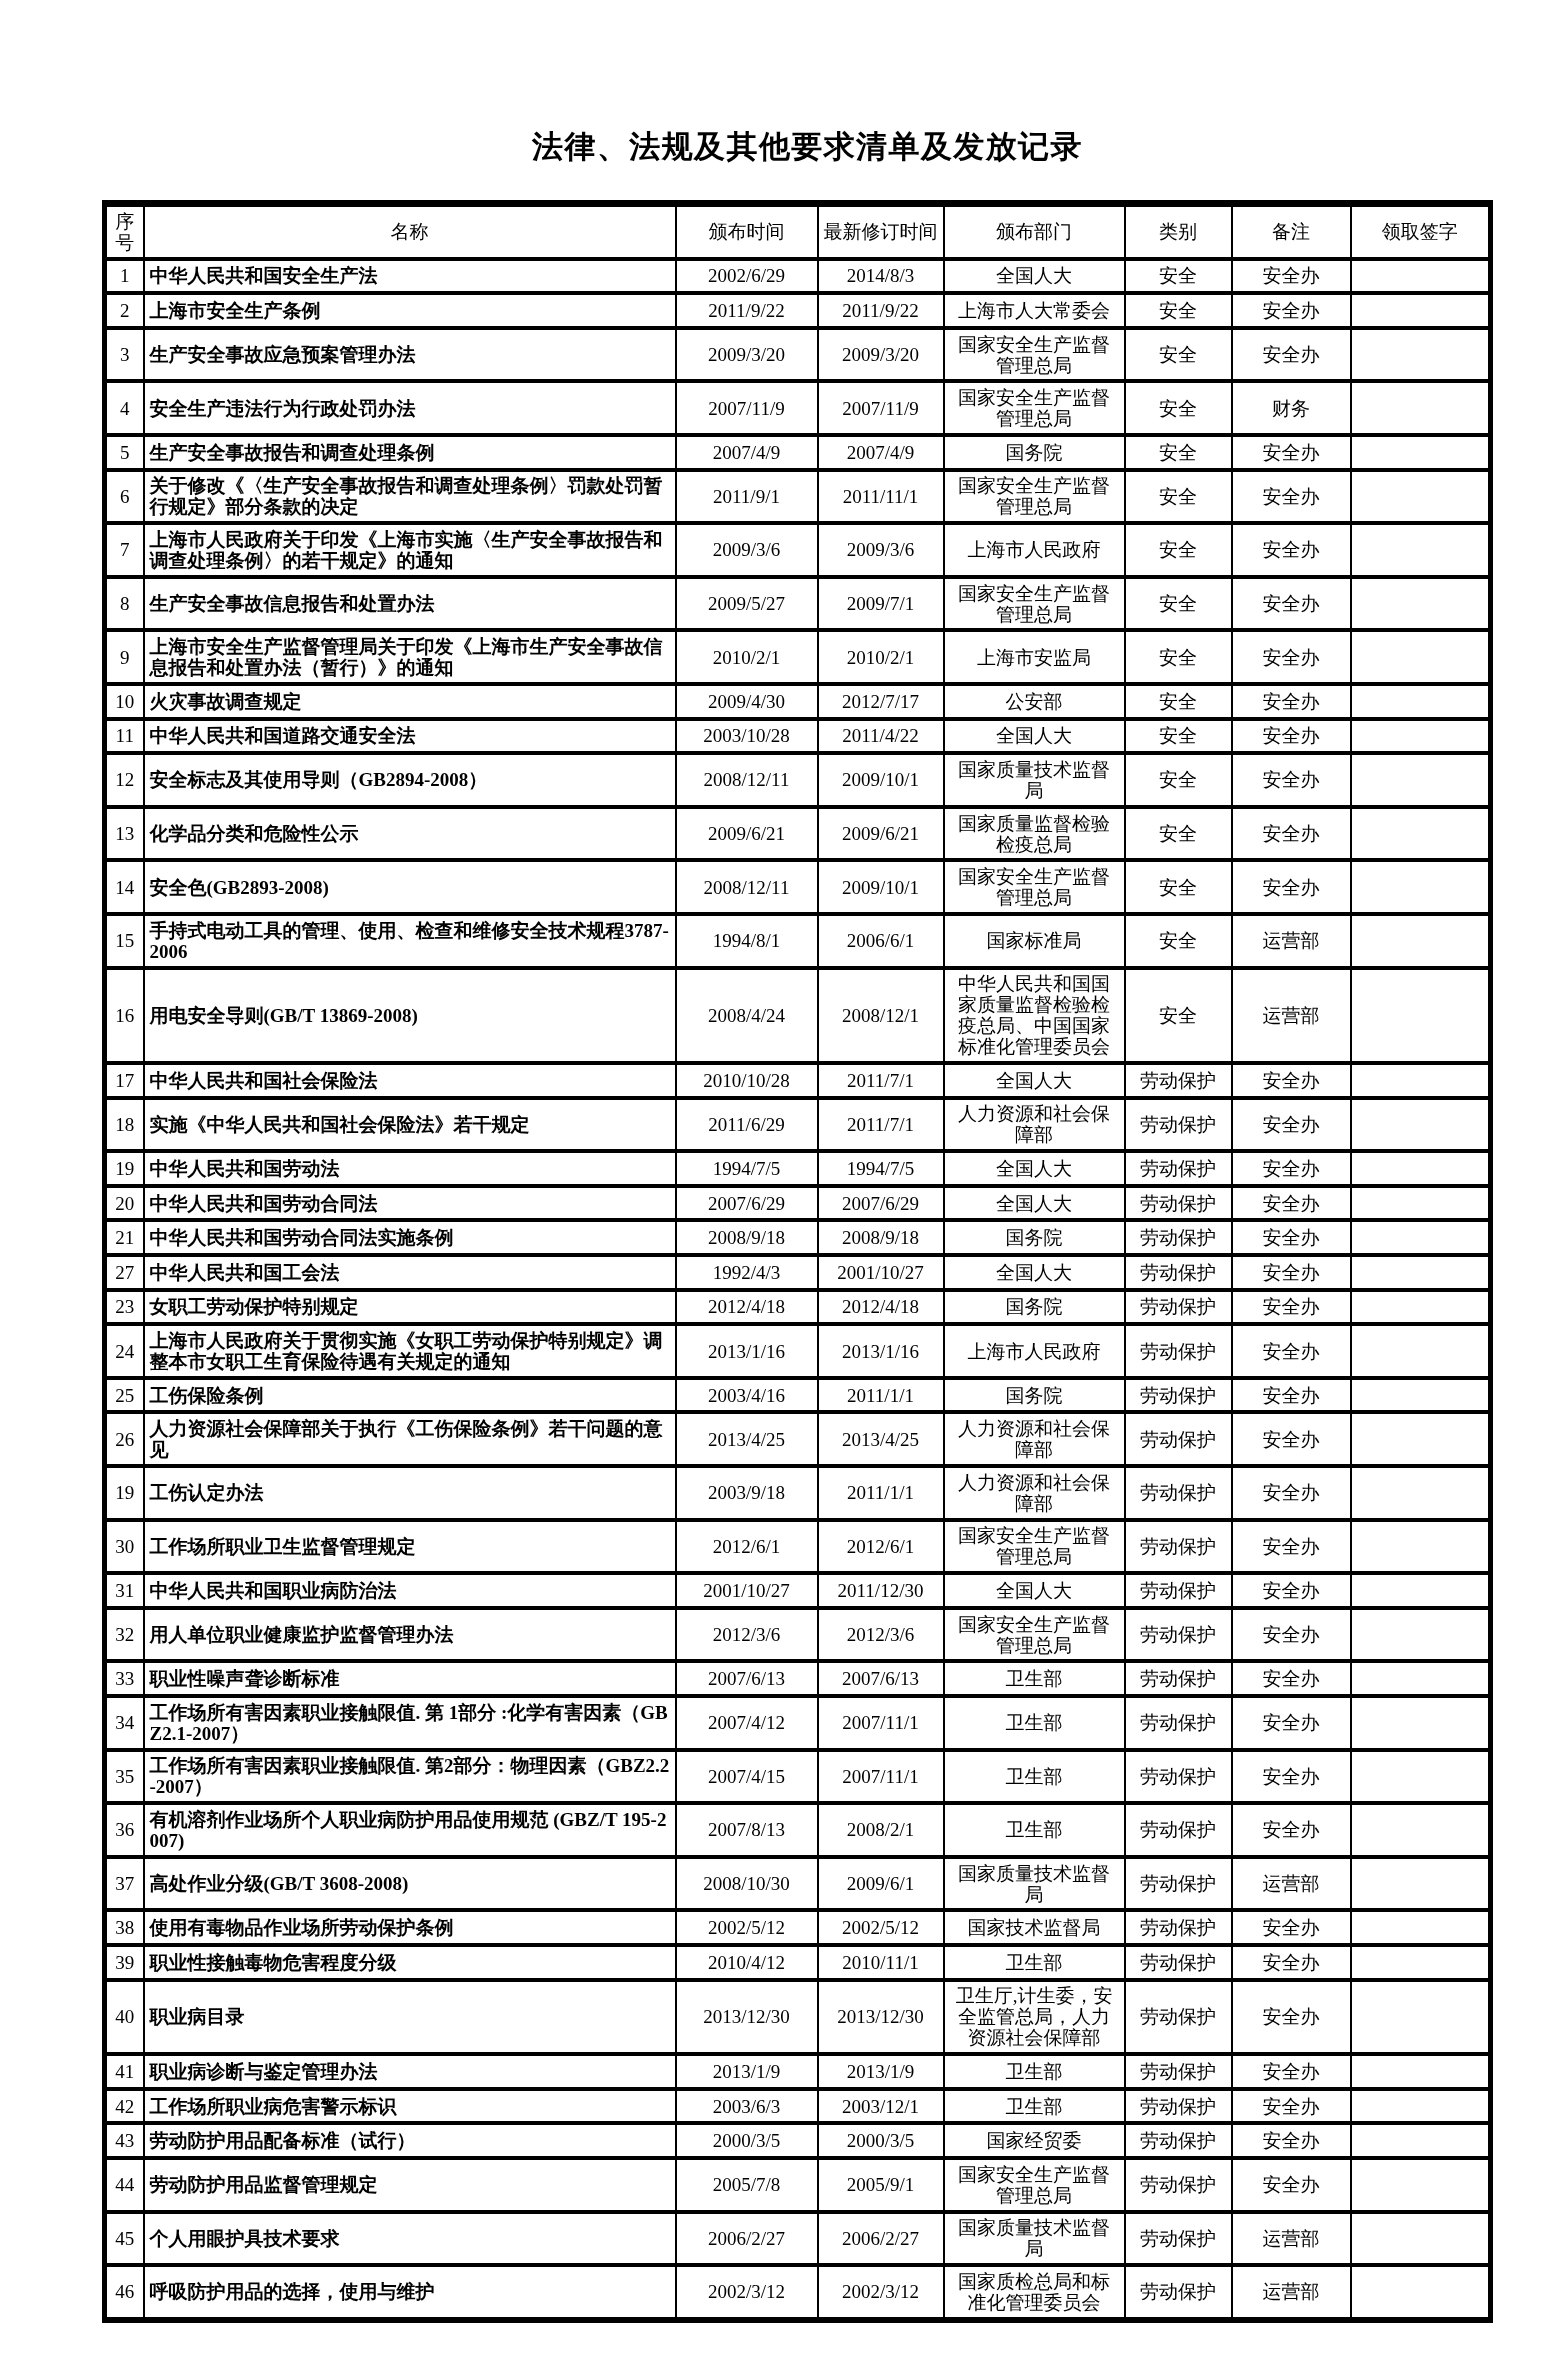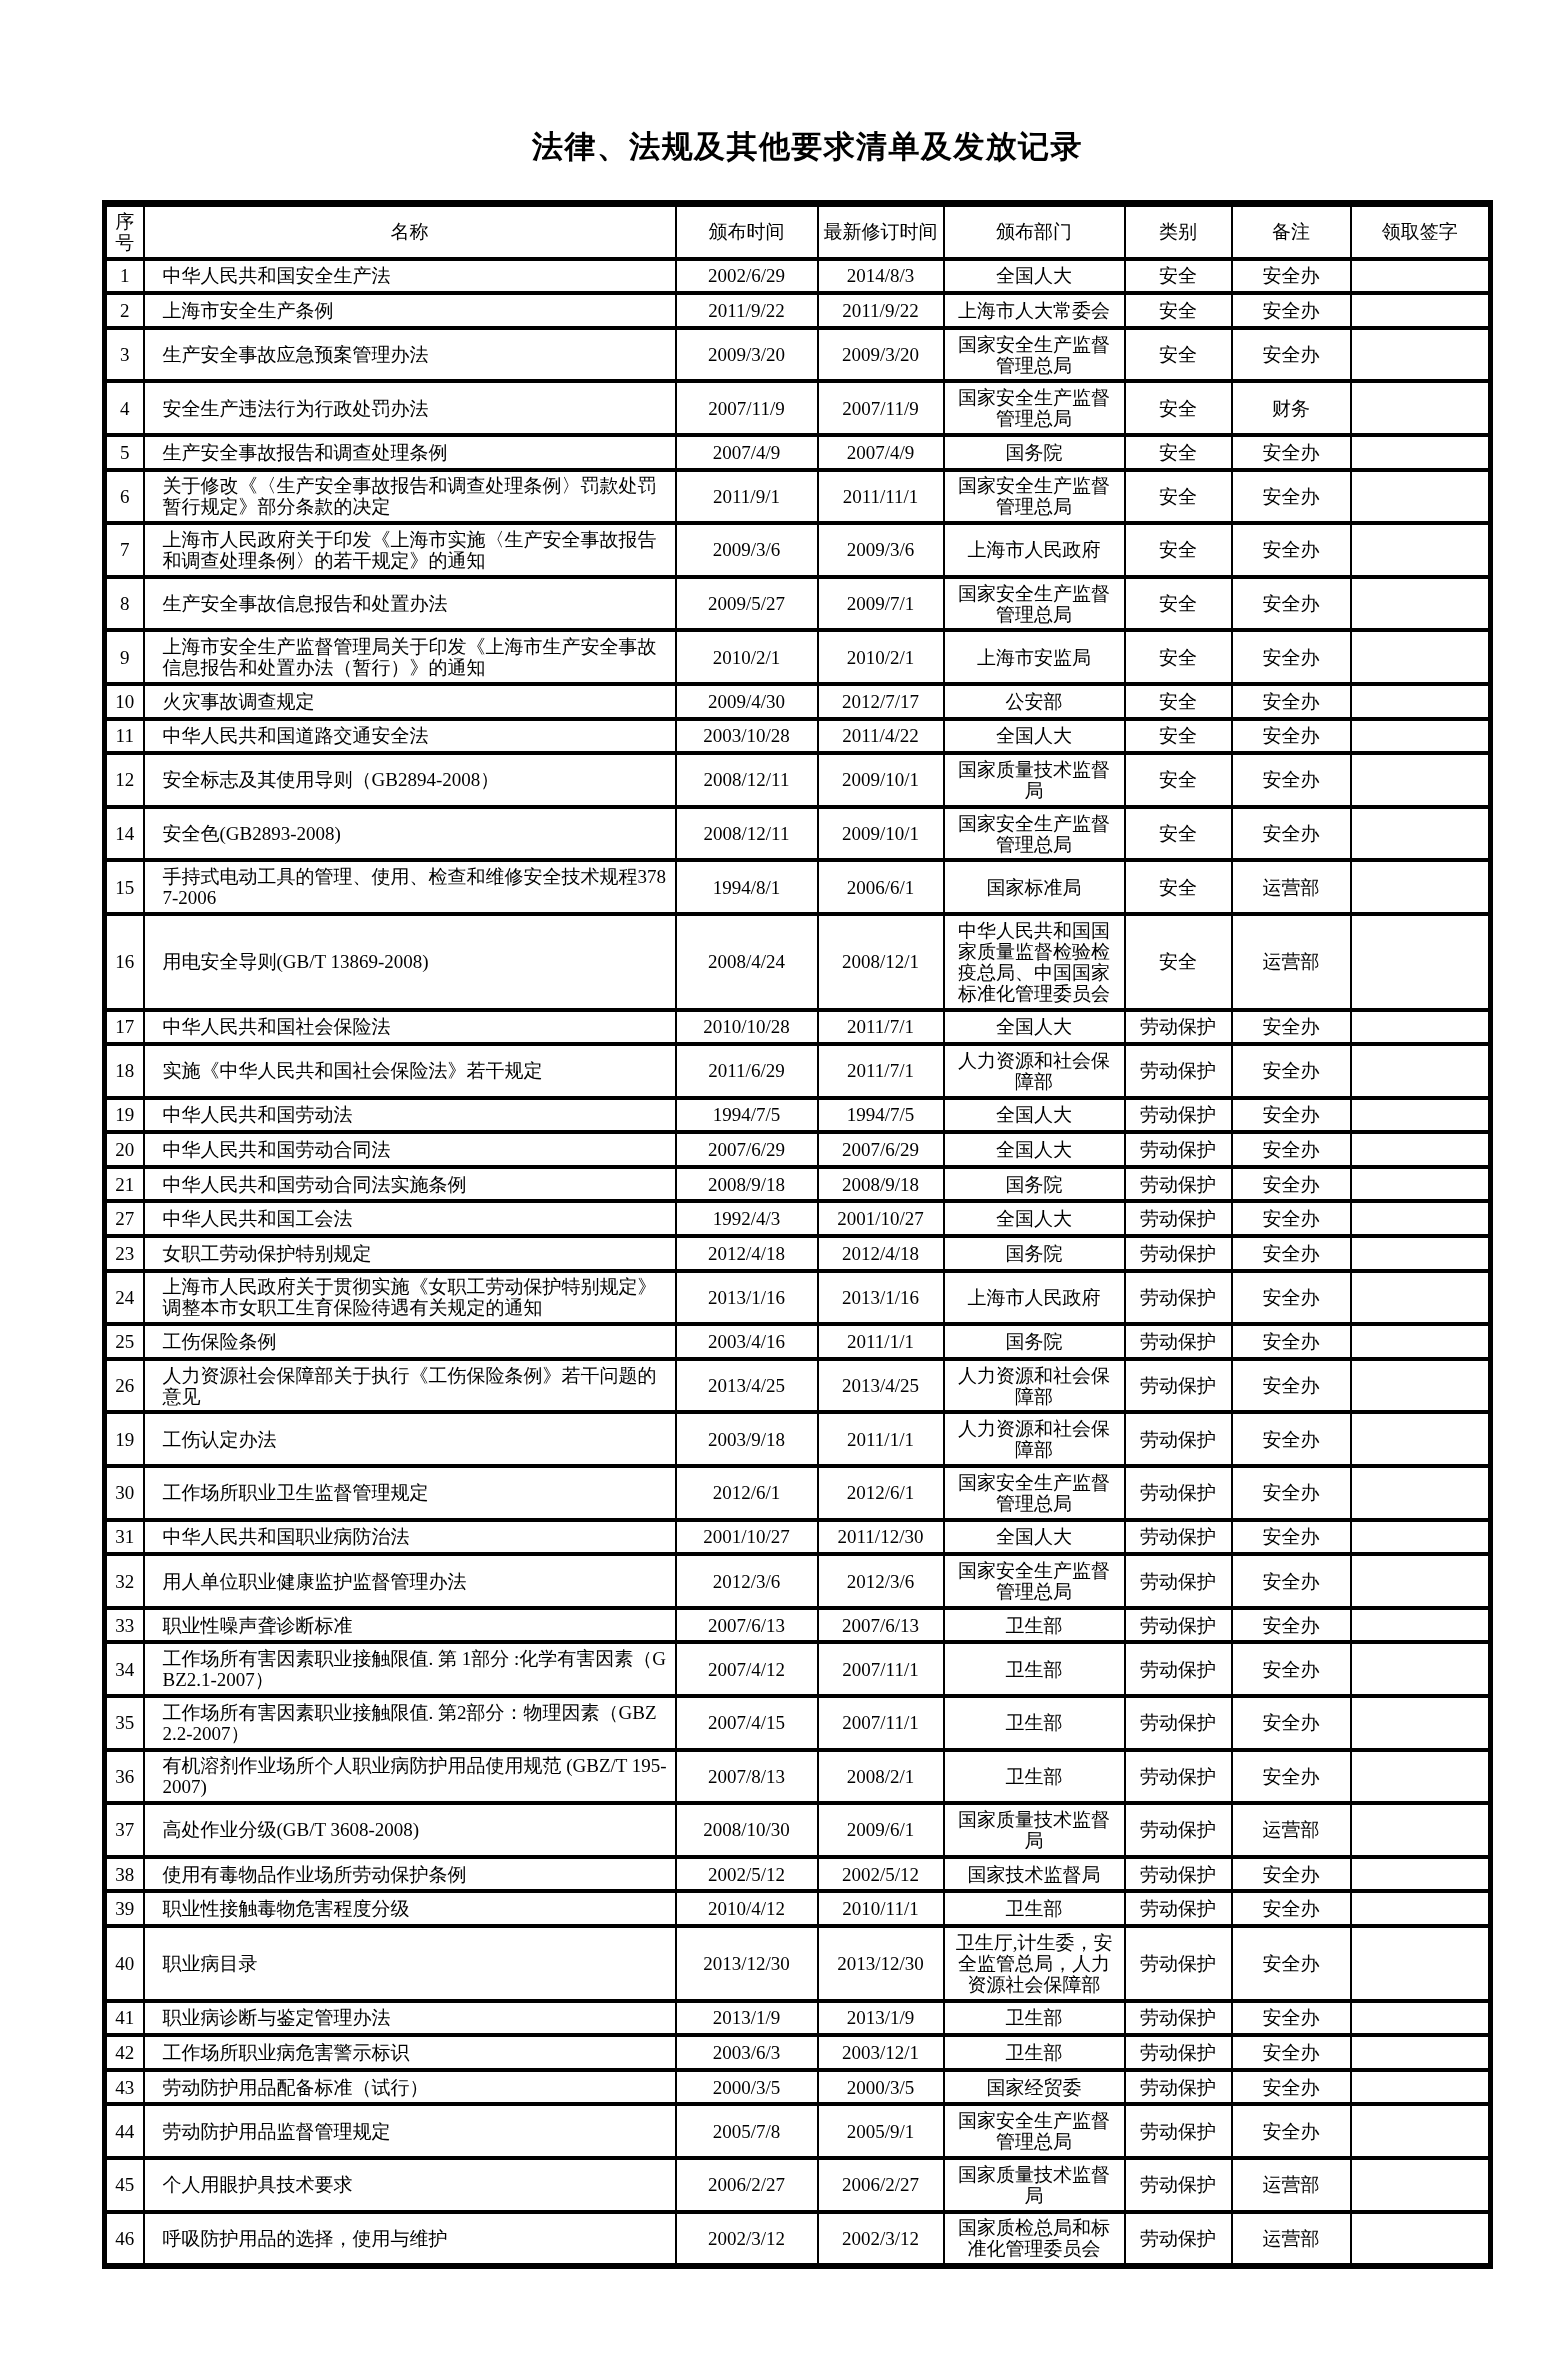--- a/index.html
+++ b/index.html
@@ -44,22 +44,23 @@
     padding: 3.8px 4.8px;
     text-align: center;
     vertical-align: middle;
     word-break: break-all;
     overflow: hidden;
   }
   .law-table thead th { height: 33px; }
   .law-table td { height: 23px; }
   .law-table td.col-name {
     text-align: left;
-    padding-left: 18px;
+    padding-left: 5px;
     white-space: pre-line;
+    font-weight: bold;
   }
   .law-table td.col-no { padding-left: 1px; padding-right: 1px; }
 </style>
 </head>
 <body>
 
 <div class="sheet">
 
   <h1 class="doc-title">法律、法规及其他要求清单及发放记录</h1>
 
@@ -201,20 +202,30 @@
           <td class="col-no">12</td>
           <td class="col-name">安全标志及其使用导则（GB2894-2008）</td>
           <td class="col-issued">2008/12/11</td>
           <td class="col-revised">2009/10/1</td>
           <td class="col-dept">国家质量技术监督局</td>
           <td class="col-category">安全</td>
           <td class="col-remark">安全办</td>
           <td class="col-signature"></td>
         </tr>
         <tr>
+          <td class="col-no">13</td>
+          <td class="col-name">化学品分类和危险性公示</td>
+          <td class="col-issued">2009/6/21</td>
+          <td class="col-revised">2009/6/21</td>
+          <td class="col-dept">国家质量监督检验检疫总局</td>
+          <td class="col-category">安全</td>
+          <td class="col-remark">安全办</td>
+          <td class="col-signature"></td>
+        </tr>
+        <tr>
           <td class="col-no">14</td>
           <td class="col-name">安全色(GB2893-2008)</td>
           <td class="col-issued">2008/12/11</td>
           <td class="col-revised">2009/10/1</td>
           <td class="col-dept">国家安全生产监督管理总局</td>
           <td class="col-category">安全</td>
           <td class="col-remark">安全办</td>
           <td class="col-signature"></td>
         </tr>
         <tr>

